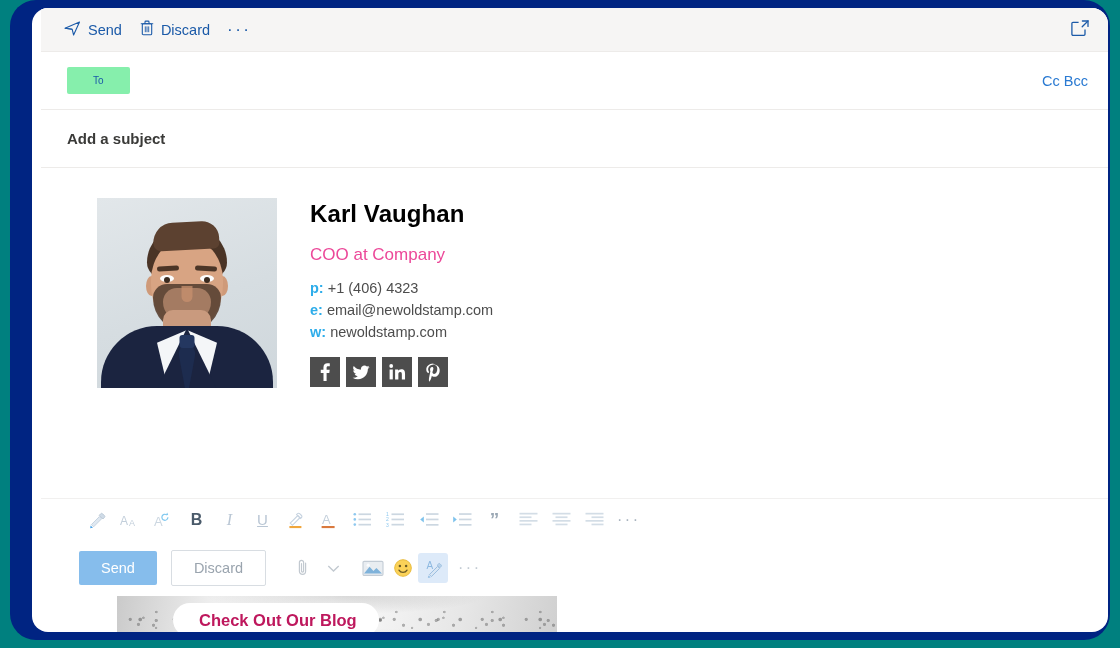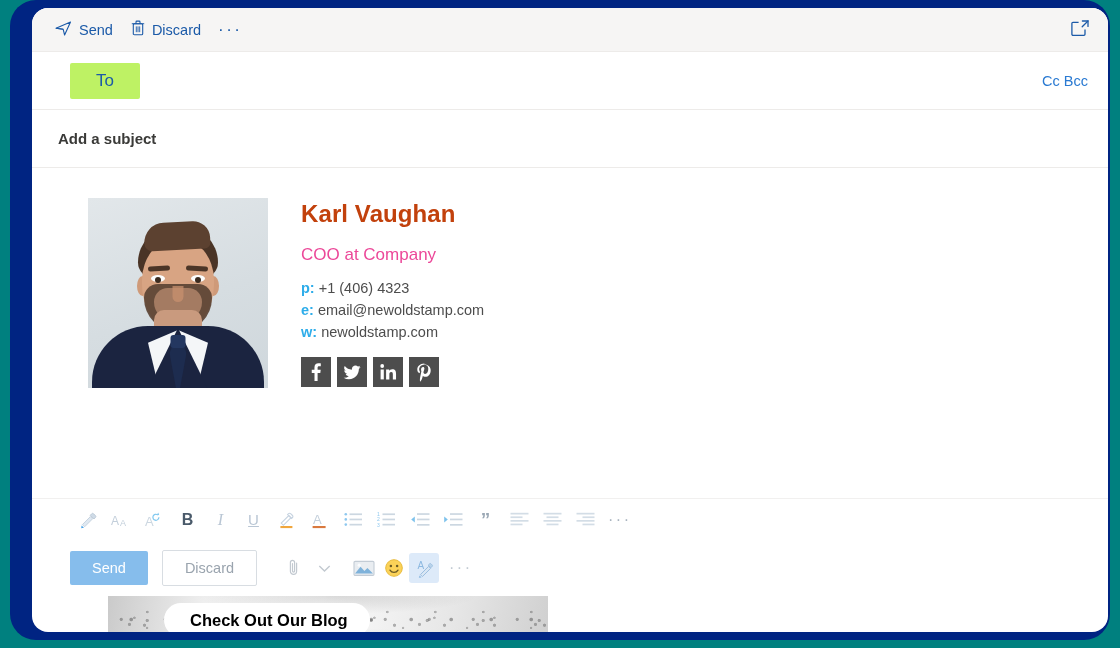--- a/index.html
+++ b/index.html
@@ -23,20 +23,21 @@
     background: #002482;
     border-radius: 26px 26px 26px 26px;
   }
   .window {
     position: absolute;
     left: 22px; top: 8px;
     width: 1076px; height: 624px;
     background: #ffffff;
     border-radius: 16px;
     overflow: hidden;
+    padding-left: 9px;
   }
 
   
   .cmdbar {
     position: relative;
     height: 44px;
     background: #f6f5f4;
     border-bottom: 1px solid #edebe9;
     display: flex;
     align-items: center;
@@ -65,27 +66,26 @@
   
   .torow {
     position: relative;
     height: 58px;
     display: flex; align-items: center;
     padding: 0 20px 0 26px;
     border-bottom: 1px solid #edebe9;
     background: #fff;
   }
   .to-chip {
-    background: #bef264;
+    background: #86efac;
     color: #1b5aa8;
-    font-size: 17px;
+    font-size: 10px;
     padding: 8px 26px;
     border-radius: 2px;
     cursor: text;
-    margin-left: 12px;
   }
   .ccbcc {
     margin-left: auto;
     display: flex; gap: 4px;
     font-size: 14.5px;
     color: #2a7ad2;
   }
   .ccbcc span { cursor: pointer; }
 
   
@@ -242,21 +242,21 @@
   }
   .p-pupL { left: 67px; }
   .p-pupR { right: 67px; }
 
   .sig-text {
     padding-left: 33px;
     padding-top: 2px;
   }
   .sig-name {
     font-size: 24px; font-weight: bold;
-    color: #c2410c; letter-spacing: .1px;
+    color: #000000; letter-spacing: .1px;
     line-height: 1.15;
   }
   .sig-title {
     font-size: 17px; color: #ec4899;
     font-weight: 400;
     margin-top: 16px;
     line-height: 1.3;
   }
   .sig-contacts { margin-top: 11px; }
   .sig-line {
@@ -307,21 +307,21 @@
   }
   .banner-pill {
     position: absolute;
     left: 56px; top: 23px;
     height: 34px;
     background: #ffffff;
     border-radius: 18px;
     display: flex; align-items: center;
     padding: 0 22px 0 26px;
     font-size: 16.5px; font-weight: bold;
-    color: #000000;
+    color: #be185d;
     white-space: nowrap;
   }
   .banner-cta {
     position: absolute;
     left: 278px; top: 20px;
     height: 40px;
     background: #1d1d1d;
     border-radius: 21px;
     display: flex; align-items: center; justify-content: center;
     padding: 0 26px;

